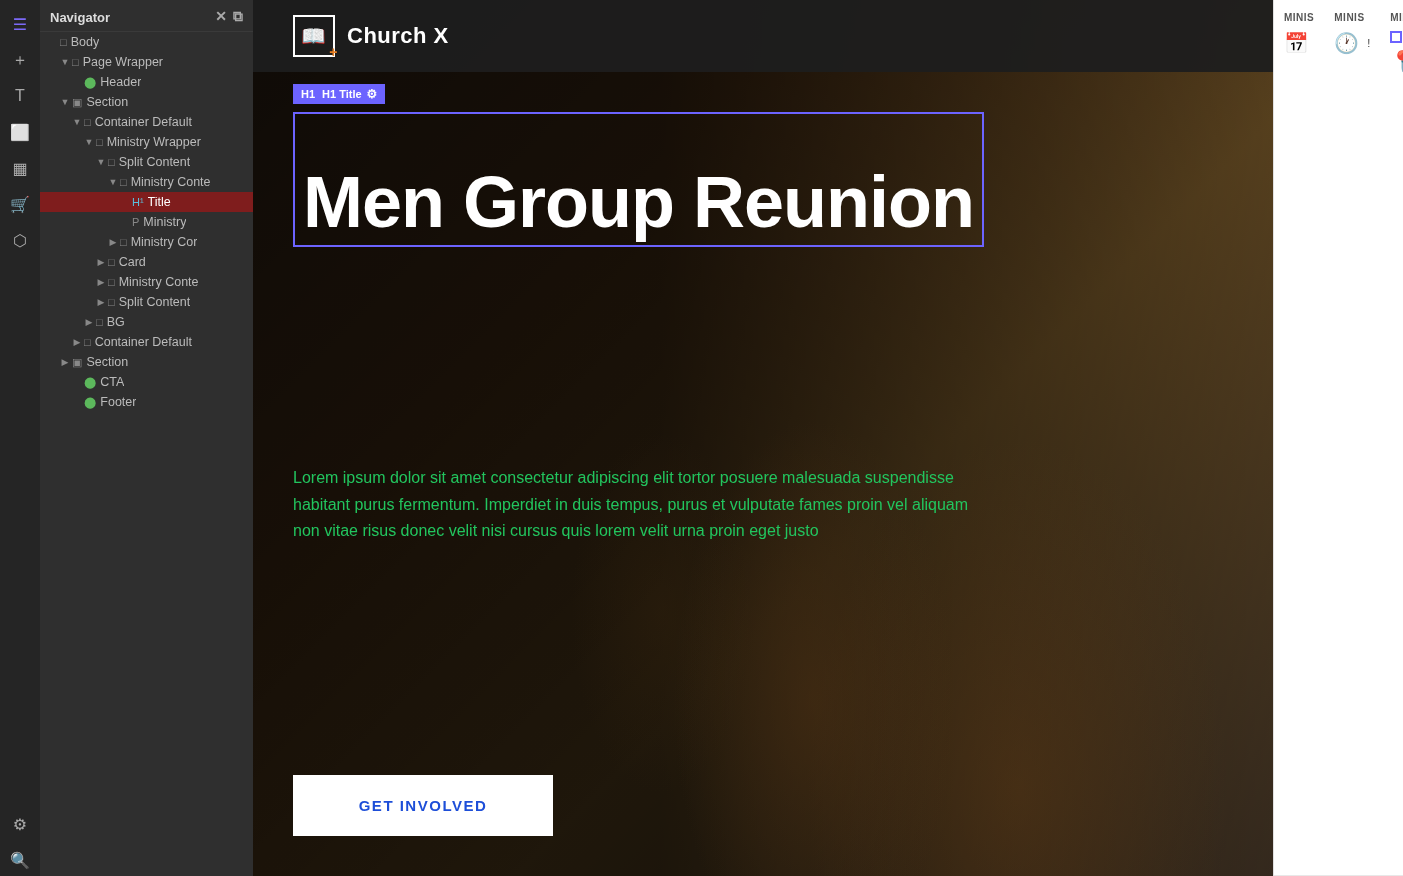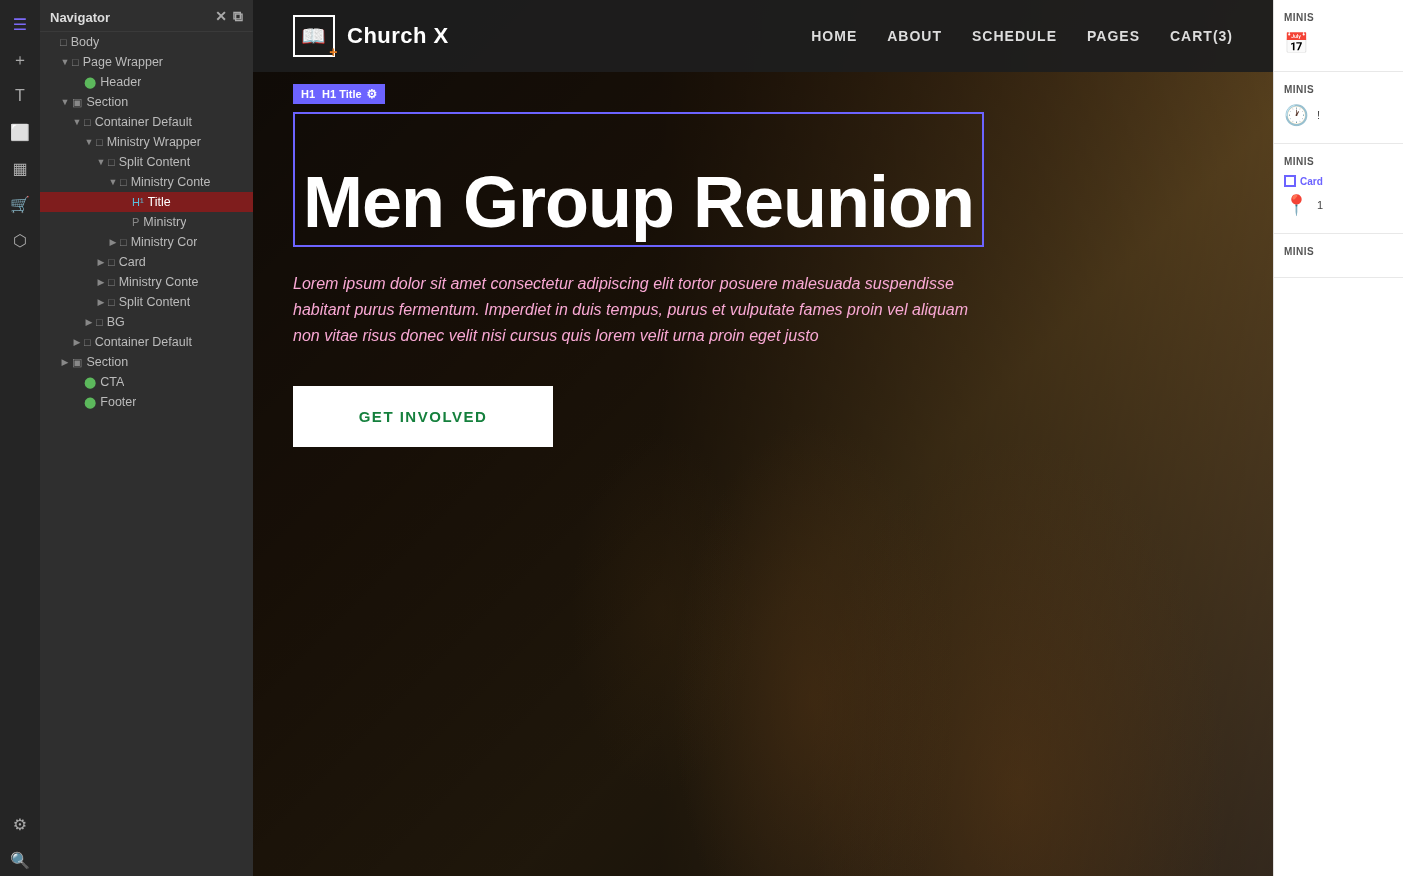--- a/index.html
+++ b/index.html
@@ -121,21 +121,21 @@
     }
 
     .hero-content {
       position: absolute;
       top: 72px;
       left: 0;
       right: 0;
       bottom: 0;
       display: flex;
       flex-direction: column;
-      justify-content: flex-start;
+      justify-content: space-between;
       padding: 40px 40px 40px 40px;
     }
 
     
     .title-wrapper {
       position: relative;
       margin-bottom: 24px;
     }
     .title-badge {
       position: absolute;
@@ -160,49 +160,48 @@
     .hero-title {
       font-size: 72px;
       font-weight: 900;
       color: #fff;
       line-height: 1.05;
       letter-spacing: -1px;
       margin-top: 47px;
     }
 
     .hero-desc {
-      color: #f9a8d4;
+      color: #22c55e;
       font-size: 16px;
       line-height: 1.65;
       max-width: 700px;
       margin-bottom: 36px;
-      font-style: italic;
     }
 
     .get-involved-btn {
       display: inline-block;
       background: #fff;
-      color: #15803d;
+      color: #1d4ed8;
       font-size: 15px;
       font-weight: 700;
       letter-spacing: 1.5px;
       padding: 22px 48px;
       cursor: pointer;
       border: none;
       width: 260px;
       text-align: center;
     }
 
     
     .right-panel {
       width: 130px;
       min-width: 130px;
       background: #fff;
       display: flex;
-      flex-direction: column;
+      flex-direction: row;
       border-left: 1px solid #e0e0e0;
       overflow-y: auto;
       height: 876px;
     }
     .right-panel-section {
       padding: 12px 10px;
       border-bottom: 1px solid #e8e8e8;
     }
     .rp-label {
       font-size: 10px;
@@ -390,27 +389,20 @@
 <div class="main-content">
 
   <nav class="topnav">
     <div class="nav-logo">
       <div class="nav-logo-icon">
         <span>📖</span>
         <span class="plus">+</span>
       </div>
       <span>Church X</span>
     </div>
-    <div class="nav-links">
-      <a class="nav-link">HOME</a>
-      <a class="nav-link">ABOUT</a>
-      <a class="nav-link">SCHEDULE</a>
-      <a class="nav-link">PAGES</a>
-      <a class="nav-link">CART(3)</a>
-    </div>
   </nav>
 
   <div class="hero">
     <div class="hero-bg"></div>
     <div class="hero-content">
       <div class="title-wrapper">
         <div class="title-badge">
           <span>H1</span>
           <span style="font-size:11px; margin-left:2px;">H1  Title</span>
           <span class="gear-icon">⚙</span>

